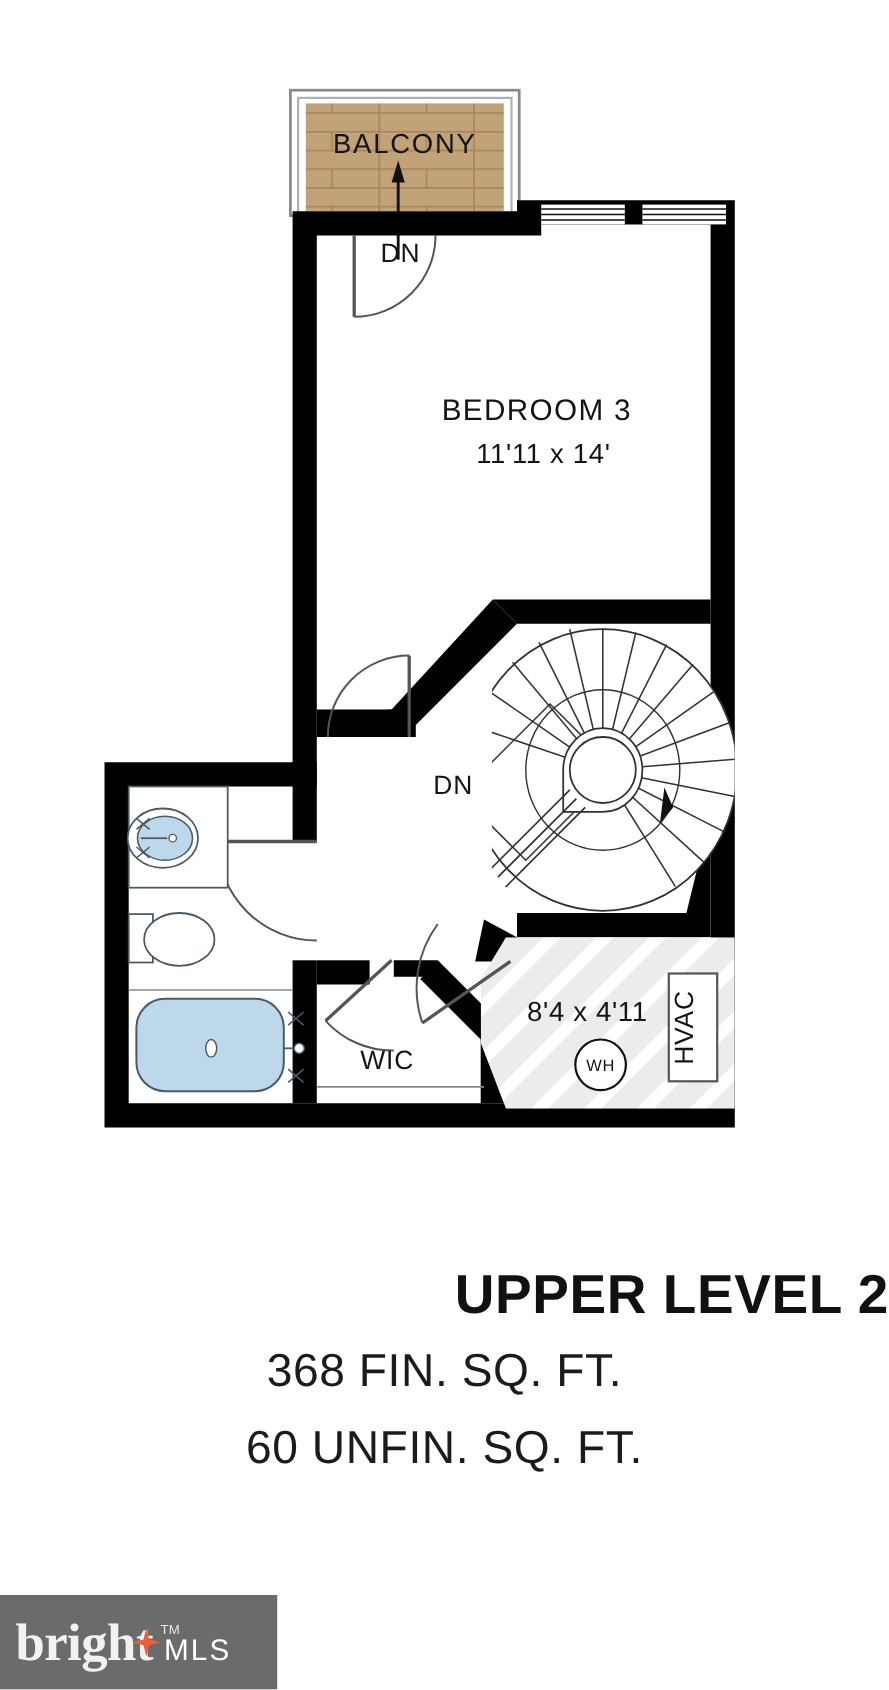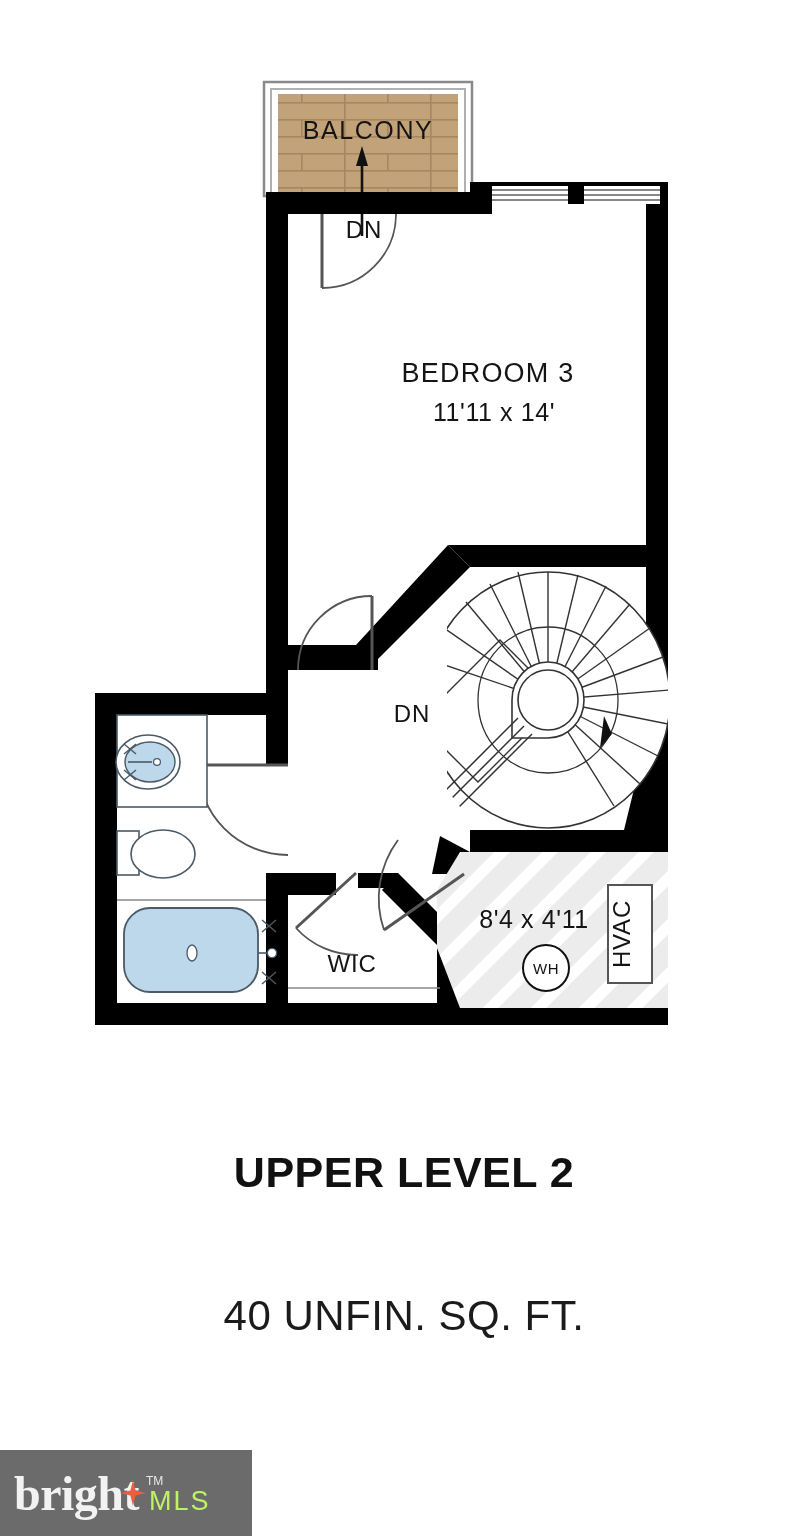--- a/index.html
+++ b/index.html
@@ -5,31 +5,31 @@
   html,body{margin:0;padding:0;background:#ffffff;}
   body{width:808px;height:1536px;font-family:"Liberation Sans",sans-serif;position:relative;overflow:hidden;}
   #plan-root{position:absolute;inset:0;text-decoration:underline;}
   svg.plan{display:block;}
   .plan-text{font-family:"Liberation Sans",sans-serif;fill:#141414;}
   .room-name{font-size:27px;letter-spacing:1.2px;}
   .room-dim{font-size:25px;letter-spacing:0.6px;}
   .small-label{font-size:24px;letter-spacing:0.8px;}
   .tiny-label{font-size:15px;letter-spacing:0.5px;}
   .balcony-label{font-size:25px;letter-spacing:1.6px;}
-  .summary-title{position:absolute;top:1148px;left:0;right:0;text-align:center;
-    font-size:43px;font-weight:bold;letter-spacing:0.5px;color:#111;}
+  .summary-title{position:absolute;top:1148px;left:0;right:0;text-align:right;
+    font-size:50px;font-weight:bold;letter-spacing:0.5px;color:#111;}
   .summary-line{position:absolute;left:0;right:0;text-align:center;
     font-size:42px;color:#1b1b1b;letter-spacing:0.5px;font-weight:300;}
   .l1{top:1222px;} .l2{top:1292px;} .l3{top:1362px;}
   .watermark{position:absolute;left:0;top:1450px;width:252px;height:86px;
     background:#6b6b6b;display:flex;align-items:center;}
   .wm-inner{position:relative;padding-left:14px;display:flex;align-items:baseline;}
   .wm-bright{font-family:"Liberation Serif",serif;font-size:48px;color:#f2f2f2;
     font-weight:bold;letter-spacing:-0.5px;position:relative;}
-  .wm-mls{font-family:"Liberation Sans",sans-serif;font-size:27px;color:#bef264;
+  .wm-mls{font-family:"Liberation Sans",sans-serif;font-size:27px;color:#ffffff;
     letter-spacing:2px;margin-left:10px;}
   .wm-star{position:absolute;left:120px;top:14px;width:26px;height:26px;}
   .wm-tm{position:absolute;left:146px;top:8px;font-size:12px;color:#e8e8e8;
     font-family:"Liberation Sans",sans-serif;}
 </style>
 </head>
 <body>
 
 <div id="plan-root">
 
@@ -207,21 +207,22 @@
       </g>
     </g>
 
     <g>
       <text class="plan-text small-label" x="352" y="972" text-anchor="middle">WIC</text>
       <line x1="288" y1="988" x2="440" y2="988" stroke="#888" stroke-width="1.6"></line>
     </g>
   </svg>
 
   <div class="summary-title">UPPER LEVEL 2</div>
-  <div class="summary-line l2">40 UNFIN. SQ. FT.</div>
+  <div class="summary-line l1">368 FIN. SQ. FT.</div>
+  <div class="summary-line l2">60 UNFIN. SQ. FT.</div>
 
   <div class="watermark">
     <div class="wm-inner">
       <span class="wm-bright">bright</span>
       <svg class="wm-star" viewBox="0 0 24 24">
         <path d="M12 0 L14.4 9.6 L24 12 L14.4 14.4 L12 24 L9.6 14.4 L0 12 L9.6 9.6 Z" fill="#e8603c"></path>
       </svg>
       <span class="wm-tm">TM</span>
       <span class="wm-mls">MLS</span>
     </div>

